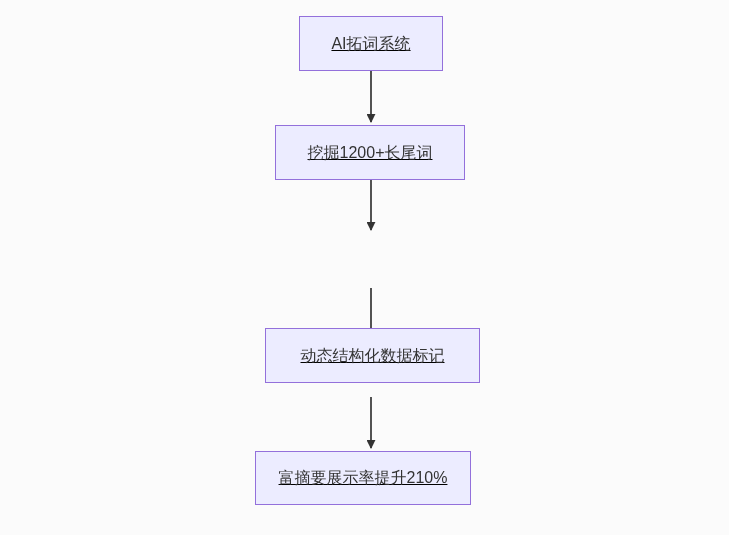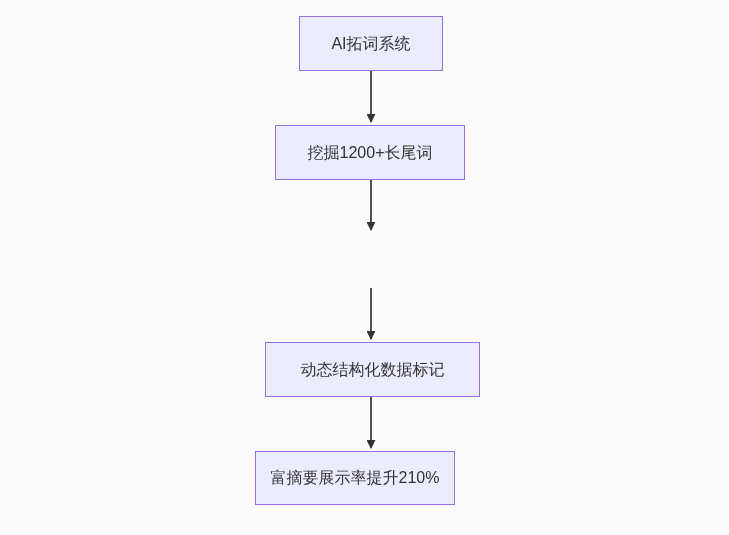--- a/index.html
+++ b/index.html
@@ -25,32 +25,33 @@
   }
   .node {
     position: absolute;
     box-sizing: border-box;
     background: #ececff;
     border: 1.5px solid #9370db;
     display: flex;
     align-items: center;
     justify-content: center;
     text-align: center;
+    text-decoration: underline;
   }
   .node span {
     font-size: 16px;
     color: #333333;
     line-height: 1.2;
     white-space: nowrap;
   }
   #node-0 { left: 299px; top: 16px;  width: 144px; height: 55px; }
   #node-1 { left: 275px; top: 125px; width: 190px; height: 55px; }
   #node-2 { left: 262px; top: 233px; width: 221px; height: 55px; }
-  #node-3 { left: 265px; top: 342px; width: 215px; height: 55px; }
-  #node-4 { left: 255px; top: 451px; width: 200px; height: 54px; }
+  #node-3 { left: 265px; top: 328px; width: 215px; height: 55px; }
+  #node-4 { left: 255px; top: 451px; width: 216px; height: 54px; }
 </style>
 </head>
 <body>
 
 <div class="canvas">
 
   <svg class="edges" width="729" height="535" viewBox="0 0 729 535" xmlns="http://www.w3.org/2000/svg">
     <defs>
       <marker id="arrowhead" viewBox="0 0 10 10" refX="9" refY="5" markerUnits="userSpaceOnUse" markerWidth="9" markerHeight="9" orient="auto">
         <path d="M0,0 L10,5 L0,10 z" fill="#333333"></path>

